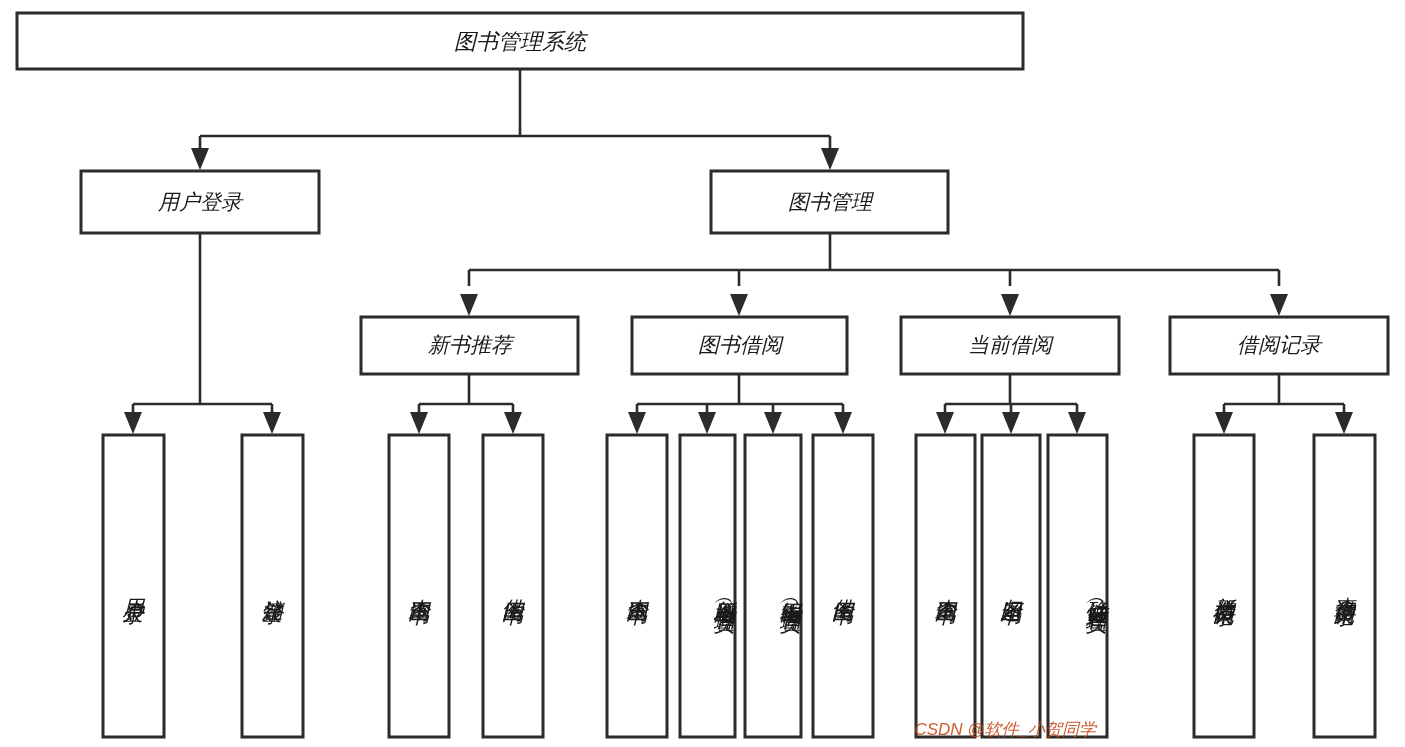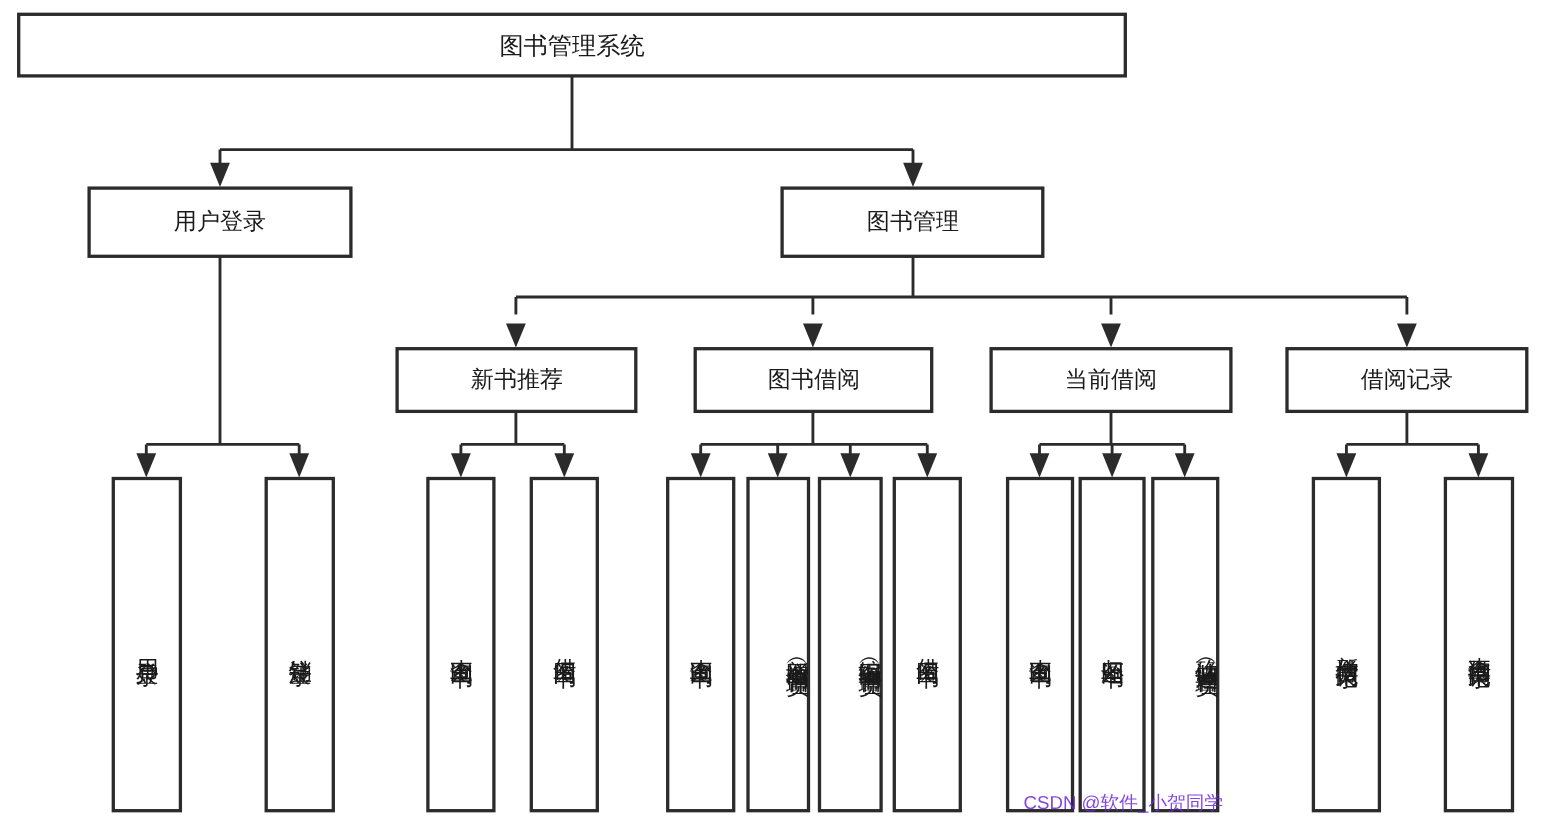--- a/index.html
+++ b/index.html
@@ -11,20 +11,21 @@
     width: 1405px;
     height: 747px;
     font-family: "Liberation Sans", "DejaVu Sans", sans-serif;
     overflow: hidden;
   }
   #diagram-root {
     position: relative;
     width: 1120px;
     height: 747px;
     background: #ffffff;
+    font-style: italic;
   }
   svg#flow {
     position: absolute;
     top: 0;
     left: 0;
     width: 1405px;
     height: 747px;
     display: block;
   }
   .node-rect {
@@ -63,25 +64,25 @@
     line-height: 1;
     white-space: nowrap;
     display: flex;
     align-items: flex-start;
     justify-content: center;
     pointer-events: none;
   }
   .vlabel.center { align-items: center; }
   #watermark {
     position: absolute;
-    right: 8px;
+    right: 24px;
     bottom: 6px;
     font-family: "Liberation Sans", "DejaVu Sans", sans-serif;
     font-size: 17px;
-    color: #6d28d9;
+    color: #c2410c;
     white-space: nowrap;
     opacity: 0.85;
   }
 </style>
 </head>
 <body>
 
 <div id="diagram-root">
 
   <svg id="flow" viewBox="0 0 1405 747">

